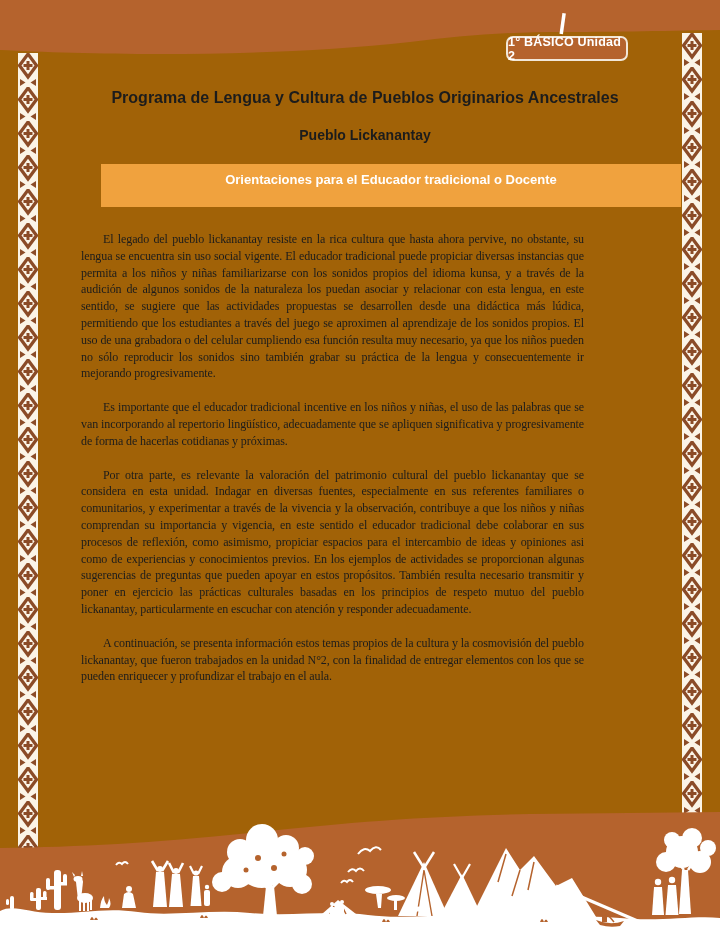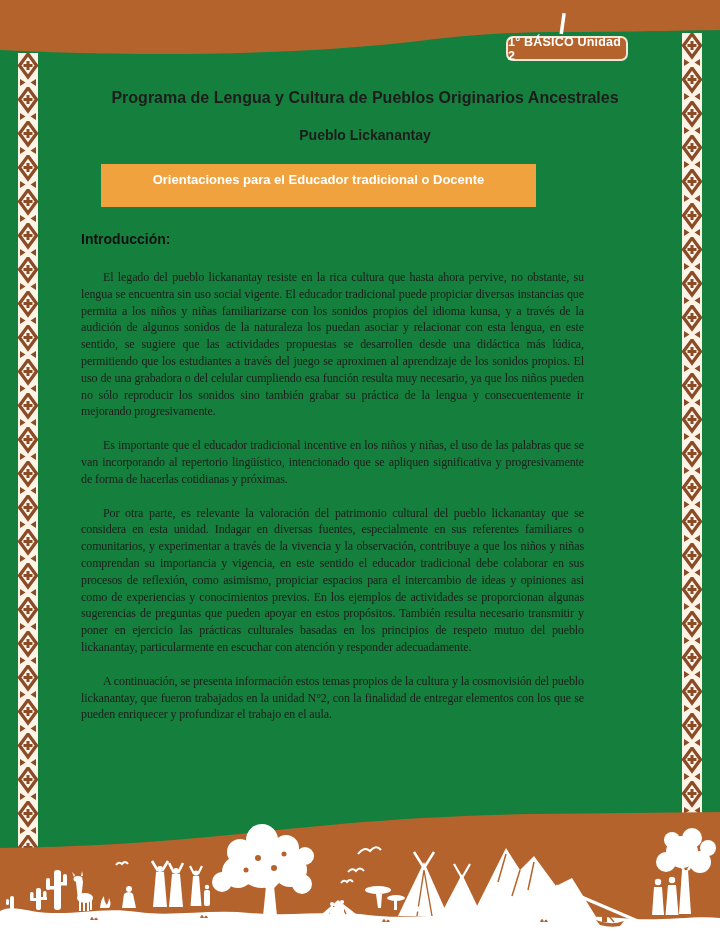--- a/index.html
+++ b/index.html
@@ -1,35 +1,35 @@
 <!DOCTYPE html>
 <html><head>
 <meta charset="utf-8">
 <style>
   html,body{margin:0;padding:0;}
   body{width:720px;height:932px;background:#ffffff;position:relative;overflow:hidden;
        font-family:"Liberation Sans", sans-serif;}
-  .page{position:absolute;inset:0;background:#15803d;}
+  .page{position:absolute;inset:0;background:#a16207;}
 
   
   .top-band{position:absolute;top:0;left:0;width:720px;height:70px;}
 
   
   .badge{position:absolute;left:506px;top:36px;width:122px;height:25px;
          background:#B5632D;border:2px solid #F2E7D8;border-radius:7px;
          box-sizing:border-box;display:flex;align-items:center;justify-content:center;
          color:#fff;font-size:12.5px;font-weight:bold;letter-spacing:.2px;}
 
   
   .title-wrap{position:absolute;left:40px;right:30px;top:89px;text-align:center;color:#1c1c1c;}
   .title-main{font-size:16px;font-weight:bold;}
   .title-sub{font-size:14px;font-weight:bold;margin-top:20px;}
 
   
-  .banner{position:absolute;left:101px;top:164px;width:435px;height:43px;background:#F0A23E;
+  .banner{position:absolute;left:101px;top:164px;width:580px;height:43px;background:#F0A23E;
           box-sizing:border-box;display:flex;justify-content:center;padding-top:8px;
           color:#fff;font-size:13px;font-weight:bold;}
 
   
   .border-left{position:absolute;left:18px;top:53px;}
   .border-right{position:absolute;left:682px;top:33px;}
 
   
   .content{position:absolute;left:81px;top:231px;width:503px;color:#1c1c1c;}
   .content h2{font-size:14px;font-weight:bold;margin:0 0 22px 0;color:#111;}
@@ -82,23 +82,22 @@
         <polygon points="10,1 18.5,12.5 10,24 1.5,12.5" fill="none" stroke="#8B4B27" stroke-width="3.2"></polygon>
         <path d="M10,8 V17 M5.5,12.5 H14.5" stroke="#8B4B27" stroke-width="3"></path>
         <polygon points="2,26 7.5,29.5 2,33" fill="#8B4B27"></polygon>
         <polygon points="18,26 12.5,29.5 18,33" fill="#8B4B27"></polygon>
       </pattern>
     </defs>
     <rect width="20" height="787" fill="url(#andeanR)"></rect>
   </svg>
 
   <div class="content">
-    <h2>Introducción:</h2>
     <p>El legado del pueblo lickanantay resiste en la rica cultura que hasta ahora pervive, no obstante, su lengua se encuentra sin uso social vigente. El educador tradicional puede propiciar diversas instancias que permita a los niños y niñas familiarizarse con los sonidos propios del idioma kunsa, y a través de la audición de algunos sonidos de la naturaleza los puedan asociar y relacionar con esta lengua, en este sentido, se sugiere que las actividades propuestas se desarrollen desde una didáctica más lúdica, permitiendo que los estudiantes a través del juego se aproximen al aprendizaje de los sonidos propios. El uso de una grabadora o del celular cumpliendo esa función resulta muy necesario, ya que los niños pueden no sólo reproducir los sonidos sino también grabar su práctica de la lengua y consecuentemente ir mejorando progresivamente.</p>
-    <p>Es importante que el educador tradicional incentive en los niños y niñas, el uso de las palabras que se van incorporando al repertorio lingüístico, intencionado que se apliquen significativa y progresivamente de forma de hacerlas cotidianas y próximas.</p>
+    <p>Es importante que el educador tradicional incentive en los niños y niñas, el uso de las palabras que se van incorporando al repertorio lingüístico, adecuadamente que se apliquen significativa y progresivamente de forma de hacerlas cotidianas y próximas.</p>
     <p>Por otra parte, es relevante la valoración del patrimonio cultural del pueblo lickanantay que se considera en esta unidad. Indagar en diversas fuentes, especialmente en sus referentes familiares o comunitarios, y experimentar a través de la vivencia y la observación, contribuye a que los niños y niñas comprendan su importancia y vigencia, en este sentido el educador tradicional debe colaborar en sus procesos de reflexión, como asimismo, propiciar espacios para el intercambio de ideas y opiniones asi como de experiencias y conocimientos previos. En los ejemplos de actividades se proporcionan algunas sugerencias de preguntas que pueden apoyar en estos propósitos. También resulta necesario transmitir y poner en ejercicio las prácticas culturales basadas en los principios de respeto mutuo del pueblo lickanantay, particularmente en escuchar con atención y responder adecuadamente.</p>
     <p>A continuación, se presenta información estos temas propios de la cultura y la cosmovisión del pueblo lickanantay, que fueron trabajados en la unidad N°2, con la finalidad de entregar elementos con los que se pueden enriquecer y profundizar el trabajo en el aula.</p>
   </div>
 
   <svg class="footer-scene" viewBox="0 0 720 120" xmlns="http://www.w3.org/2000/svg">
 
     <path d="M0,36 C80,35 150,31 250,21 C350,10 430,4 530,2 C600,1 660,1 720,0 V120 H0 Z" fill="#B5632D"></path>
 
     <path d="M0,120 V99 C14,92 28,101 52,101 C80,102 105,95 138,100 C170,105 210,97 250,101 C290,105 330,98 368,103 C405,108 450,100 495,105 C535,109 575,102 620,106 C660,110 695,103 720,106 V120 Z" fill="#ffffff"></path>
 

